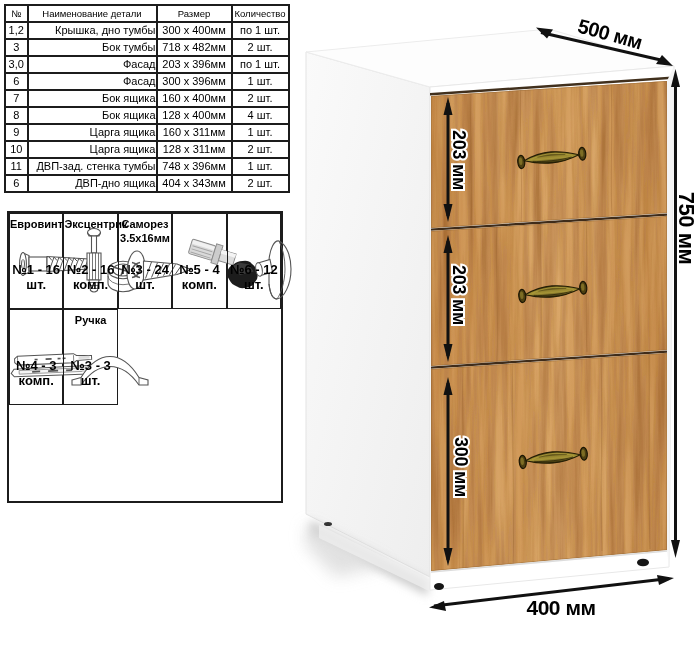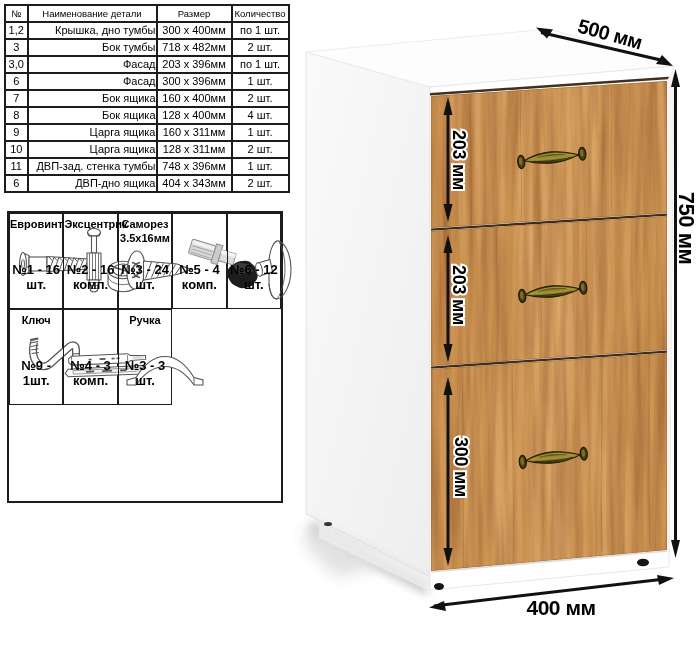--- a/index.html
+++ b/index.html
@@ -363,34 +363,20 @@
         <path d="M 51,27 C 46,26 42,35 41,46 L 41,70 C 42,79 45,85 49,85" fill="none"></path>
         <path d="M 51,27 C 55,35 57,44 57,55 C 57,67 53,80 49,85" fill="none" stroke-width="0.9"></path>
         <path d="M 30,49 l 12,-3.5 l 2.5,12.5 l -12,3.5 z"></path>
         <ellipse cx="31" cy="55.5" rx="3.2" ry="6.8" transform="rotate(-10 31 55.5)"></ellipse>
       </g>
     </svg>
     <div class="q">№6 - 12 шт.</div>
   </div>
 
 
-  <div class="cell">
-    <div class="t">Ключ</div>
-    <svg width="90" height="96" viewBox="0 0 90 96">
-      <g fill="none">
-        <path d="M 24,32 C 22,41 23,49 28,54 C 31,57 36,57 40,54 L 59,37 C 63,34 66,35 66,40 L 66,50" stroke="#555" stroke-width="8"></path>
-        <path d="M 24,32 C 22,41 23,49 28,54 C 31,57 36,57 40,54 L 59,37 C 63,34 66,35 66,40 L 66,50" stroke="#fff" stroke-width="5.4"></path>
-        <path d="M 20.5,33 l 7.6,-1.6 M 21,36.5 l 7.4,-1.4 M 21.2,40 l 7.4,-1.2 M 21.6,43.5 l 7.2,-1" stroke="#555" stroke-width="1"></path>
-        <path d="M 62.3,44 l 7.6,-0.6 M 62.4,47.5 l 7.6,-0.5" stroke="#555" stroke-width="1"></path>
-        <path d="M 20.3,30.2 l 8,-1.7" stroke="#555" stroke-width="2.2"></path>
-        <path d="M 62.2,50.5 l 7.8,-0.6" stroke="#555" stroke-width="2.2"></path>
-      </g>
-    </svg>
-    <div class="q">№9 - 1шт.</div>
-  </div>
 
   <div class="cell">
     <svg width="90" height="96" viewBox="0 0 90 96">
       <g stroke="#555" fill="#fff" stroke-width="1" transform="rotate(-2.5 45 58)">
         <path d="M 5,47 l 3,-2.5 l 56,0 l 3,2 l 15,0.5 l 0,4 l -15,0.5 l -3,2 l -56,0 l -3,-2.5 z"></path>
         <path d="M 8,44.5 l 0,8 M 64,46 l 0,6" stroke-width="0.7"></path>
         <path d="M 25,48.7 l 3,0 M 36,48.7 l 6,0 M 48,48.7 l 3,0 M 53,48.7 l 3,0" stroke-width="1.6"></path>
         <rect x="69" y="47.3" width="11" height="2.8" fill="#ddd" stroke="none"></rect>
         <path d="M 4,57.5 l 74,-0.5 l 4,1.5 l 0,5.5 l -4,1.5 l -74,-0.5 l -3,-3.5 z"></path>
         <rect x="9" y="59" width="64" height="3.6" fill="#f4f4f4" stroke="#777" stroke-width="0.7"></rect>

